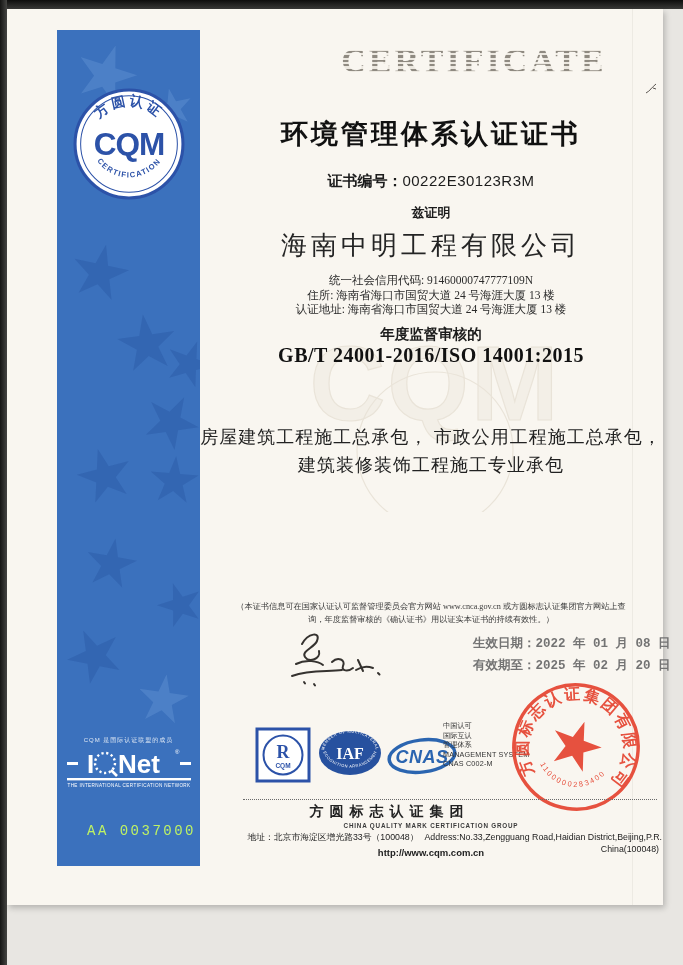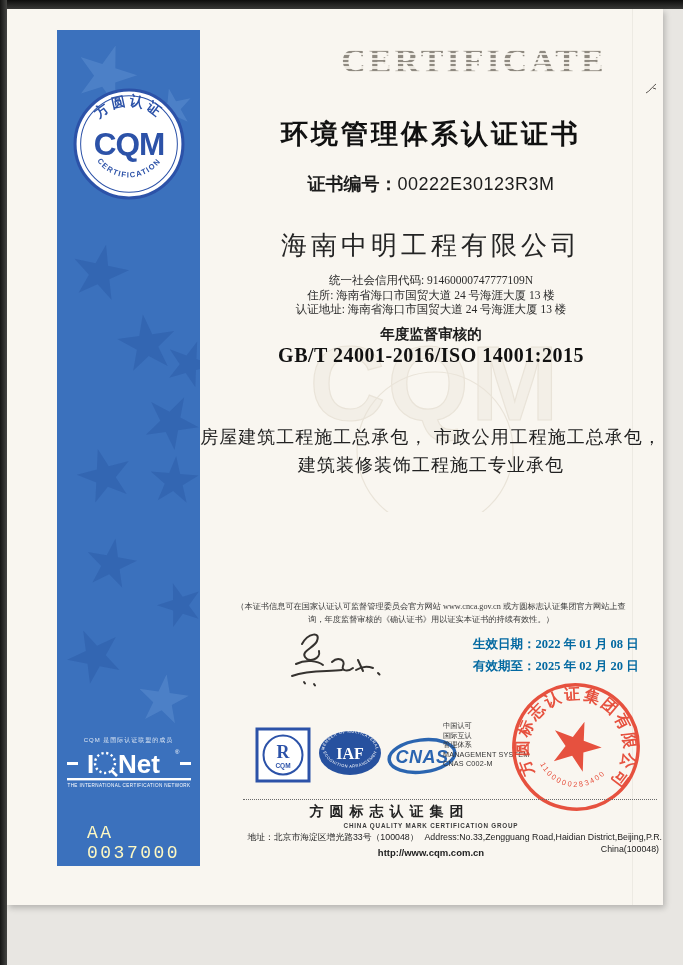--- a/index.html
+++ b/index.html
@@ -15,49 +15,49 @@
   .fold-line{left:632px;top:9px;width:1px;height:896px;background:rgba(90,80,60,.07);}
 
   
   .sidebar{left:57px;top:30px;width:143px;height:836px;background:#3b71bd;overflow:hidden;}
   .star{position:absolute;clip-path:polygon(50% 0%,61% 35%,98% 35%,68% 57%,79% 91%,50% 70%,21% 91%,32% 57%,2% 35%,39% 35%);}
   .star-d{background:#2e60ab;opacity:.62;}
   .star-l{background:#5e90d1;opacity:.5;}
 
   .iqnet-note{left:0;top:706px;width:143px;text-align:center;font-size:6px;color:#dfe8f4;letter-spacing:1px;}
   .serial{left:30px;top:793px;font-family:"Liberation Mono","DejaVu Sans Mono",monospace;
-          font-size:18px;letter-spacing:2.5px;color:#fef9c3;}
+          font-size:14px;letter-spacing:2.5px;color:#bef264;}
 
   
   .cert-wm{left:200px;top:42px;width:462px;text-align:center;
     font-family:"Liberation Serif","DejaVu Serif",serif;font-weight:bold;font-size:34px;letter-spacing:3px;
     color:transparent;
     background-image:repeating-linear-gradient(to bottom,#8f8a81 0 2px,#ece8e0 2px 4.5px);
     -webkit-background-clip:text;background-clip:text;padding-left:43px;}
 
   .content{left:200px;top:0;width:462px;height:905px;}
   .c-line{position:absolute;left:0;right:0;text-align:center;color:#1c1c1c;}
   .serif{font-family:"Liberation Serif","DejaVu Serif",serif;}
   .title-cn{top:116px;font-size:27px;font-weight:700;letter-spacing:3px;color:#111;}
-  .certno{top:172px;font-size:18px;}
+  .certno{top:172px;font-size:15px;}
   .certno .lbl{font-weight:700;}
   .certno .val{letter-spacing:.5px;}
   .certify{top:204px;font-size:13px;font-weight:700;}
   .company{top:228px;font-size:26px;letter-spacing:4px;color:#242424;}
   .info{top:273px;font-size:11.5px;line-height:14.5px;color:#2a2a2a;}
   .conform{top:325px;font-size:14.5px;font-weight:700;}
   .standard{top:344px;font-size:20px;font-weight:700;letter-spacing:.5px;color:#111;}
   .scope-h{top:399px;font-size:14.5px;font-weight:700;}
   .scope1{top:425px;font-size:18px;letter-spacing:1px;color:#222;}
   .scope2{top:453px;font-size:18px;letter-spacing:1px;color:#222;}
   .disclaimer{top:600px;font-size:8.2px;line-height:13px;color:#3a3a3a;}
   .disclaimer .inner{display:inline-block;width:428px;}
 
-  .dates{left:473px;top:633px;font-family:Liberation Serif, serif;
-         font-size:12.5px;font-weight:700;line-height:22px;color:#0369a1;}
+  .dates{left:473px;top:633px;font-family:Liberation Mono, monospace;
+         font-size:12.5px;font-weight:700;line-height:22px;color:#737373;}
 
   
   .dashline{left:243px;top:799px;width:414px;border-top:1.5px dotted #6a6a6a;}
   .grp-cn{left:200px;top:803px;width:379px;text-align:center;font-size:14px;font-weight:700;
           letter-spacing:6px;color:#222;}
   .grp-en{left:200px;top:822px;width:462px;text-align:center;font-size:6.3px;font-weight:700;
           letter-spacing:.8px;color:#3a3a3a;}
   .addr{left:200px;top:832px;width:462px;text-align:right;font-size:8.8px;color:#222;}
   .addr span{margin:0 3px;}
   .site{left:200px;top:847px;width:462px;text-align:center;font-size:9.5px;font-weight:700;color:#222;}
@@ -135,20 +135,21 @@
       <text x="155" y="98" text-anchor="middle" font-size="105" font-weight="900" fill="#efeae1" stroke="#ddd5c6" stroke-width="1.2" letter-spacing="2">CQM</text>
       <circle cx="155" cy="128" r="78" fill="none" stroke="#ddd5c6" stroke-width="1.2"></circle>
     </svg>
 
     <div class="abs c-line title-cn">环境管理体系认证证书</div>
 
     <div class="abs c-line certno">
       <span class="lbl serif">证书编号：</span><span class="val">00222E30123R3M</span>
     </div>
 
+    <div class="abs c-line certify serif">兹证明</div>
     <div class="abs c-line company serif">海南中明工程有限公司</div>
 
     <div class="abs c-line info serif">
       <div>统一社会信用代码: 91460000747777109N</div>
       <div>住所: 海南省海口市国贸大道 24 号海涯大厦 13 楼</div>
       <div>认证地址: 海南省海口市国贸大道 24 号海涯大厦 13 楼</div>
     </div>
 
     <div class="abs c-line conform serif">年度监督审核的</div>
     <div class="abs c-line standard serif">GB/T 24001-2016/ISO 14001:2015</div>

